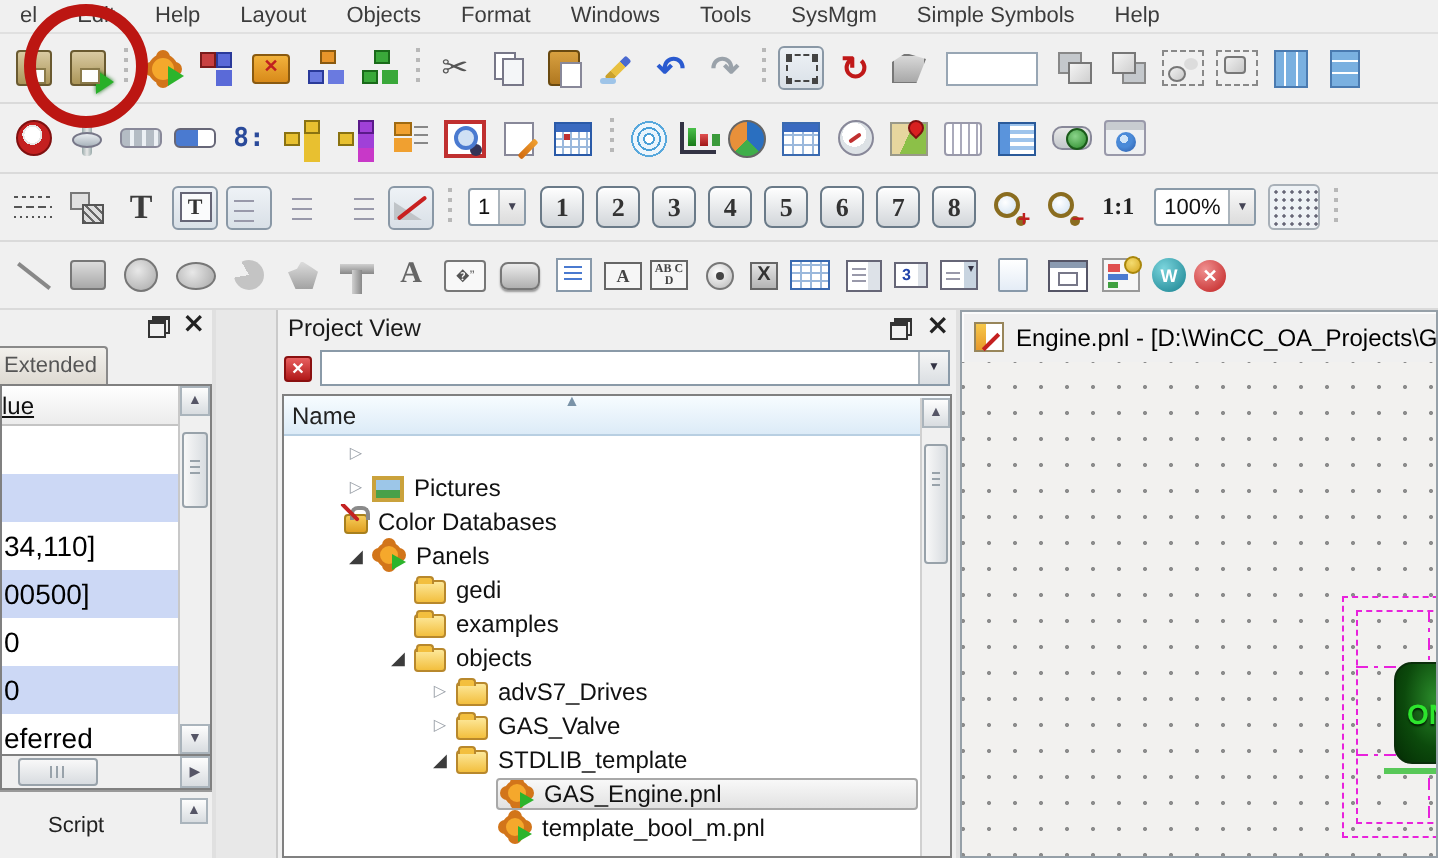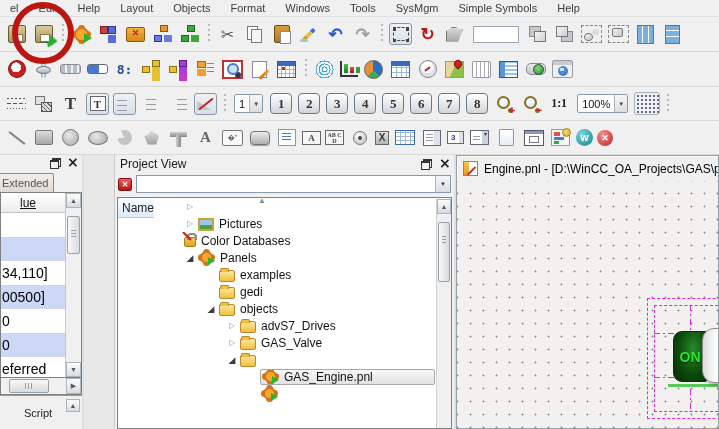--- a/index.html
+++ b/index.html
@@ -172,27 +172,27 @@
 
 .workspace { display:flex; height:274px; background:#e8e8e8; }
 
 
 .wbtn { width:11px; height:11px; position:relative; display:inline-block; }
 .wbtn.restore::before { content:""; position:absolute; right:0; top:0; width:7px; height:6px; border:1px solid #333; border-top-width:2px; }
 .wbtn.restore::after { content:""; position:absolute; left:0; bottom:0; width:7px; height:6px; border:1px solid #333; border-top-width:2px; background:#f0f0f0; }
 .wbtn.close::before { content:"×"; position:absolute; left:1px; top:-4px; font:bold 14px "DejaVu Sans",sans-serif; color:#222; }
 
 
-.leftpanel { width:82px; flex:0 0 auto; background:#f0f0f0; display:flex; flex-direction:column; }
+.leftpanel { width:106px; flex:0 0 auto; background:#f0f0f0; display:flex; flex-direction:column; }
 .lp-titlebar { height:17px; display:flex; align-items:center; justify-content:flex-end; gap:5px; padding-right:5px; }
 .lp-tabrow { height:20px; display:flex; align-items:flex-end; }
 .lp-tab { width:57px; height:19px; margin-left:-3px; border:1px solid #8a8a8a; border-bottom:none; border-radius:2px 2px 0 0; background:linear-gradient(180deg,#f2f0ec,#dedad2); color:#555; font-size:11px; padding:3px 0 0 4px; white-space:nowrap; overflow:hidden; }
 .lp-table { flex:1; border:1px solid #808080; background:#fff; display:flex; overflow:hidden; }
 .lp-content { flex:1; display:flex; flex-direction:column; overflow:hidden; }
-.lp-header { height:20px; background:linear-gradient(180deg,#ffffff,#ececec); border-bottom:1px solid #c4c4c4; font-size:12px; color:#111; display:flex; align-items:center; padding-left:19px; flex:0 0 auto;text-decoration:underline; }
+.lp-header { height:20px; background:linear-gradient(180deg,#ffffff,#ececec); border-bottom:1px solid #c4c4c4; font-size:12px; color:#111; display:flex; align-items:center; padding-left:0; flex:0 0 auto;text-decoration:underline; }
 .lprow { height:24px; line-height:24px; font-size:14px; color:#000; padding-left:1px; white-space:nowrap; overflow:hidden; }
 .lprow.alt { background:#ccd8f5; }
 .sbv { width:16px; flex:0 0 auto; background:#f0f0f0; border-left:1px solid #c8c8c8; display:flex; flex-direction:column; }
 .sbbtn { height:15px; background:linear-gradient(180deg,#fdfdfd,#d8dce0); border:1px solid #aab4bc; color:#556; font-size:7px; display:flex; align-items:center; justify-content:center; flex:0 0 auto; }
 .sbtrack { flex:1; position:relative; }
 .sbthumb { position:absolute; left:1px; right:1px; top:8px; height:38px; background:linear-gradient(90deg,#f8f8f8,#d8dce0); border:1px solid #98a2aa; border-radius:2px; }
 .sbthumb::after { content:""; position:absolute; left:3px; right:3px; top:16px; height:1px; background:#98a2aa; box-shadow:0 3px 0 #98a2aa,0 -3px 0 #98a2aa; }
 .lp-hscroll { height:17px; border:1px solid #808080; border-top:none; background:#f0f0f0; display:flex; align-items:stretch; }
 .hthumb { width:40px; margin:1px 0 1px 8px; background:linear-gradient(180deg,#f8f8f8,#d8dce0); border:1px solid #98a2aa; border-radius:2px; position:relative; }
 .hthumb::after { content:""; position:absolute; top:3px; bottom:3px; left:18px; width:1px; background:#98a2aa; box-shadow:3px 0 0 #98a2aa,-3px 0 0 #98a2aa; }
@@ -204,21 +204,21 @@
 
 .splitter { width:2px; background:#e0e0e0; flex:0 0 auto; }
 .pv { width:340px; flex:0 0 auto; background:#f0f0f0; display:flex; flex-direction:column; border-left:1px solid #cacaca;margin-left:30px; }
 .pv-titlebar { height:18px; display:flex; align-items:center; gap:6px; padding:0 5px; }
 .pv-title { flex:1; font-size:12px; color:#1a1a1a; }
 .pv-filterrow { height:22px; display:flex; align-items:center; gap:4px; padding:0 3px; }
 .filter-clear { width:14px; height:13px; border-radius:2px; background:linear-gradient(180deg,#e86060,#b01818); border:1px solid #8a1010; color:#fff; font:bold 8px "Liberation Sans",sans-serif; display:flex; align-items:center; justify-content:center; }
 .pv-combo { flex:1; height:18px; background:#fff; border:1px solid #8a9aa8; display:flex; }
 .pv-combo-field { flex:1; }
 .pv-combo-btn { width:15px; background:linear-gradient(180deg,#f6f6f6,#dadee2); border-left:1px solid #aab4bc; font-size:6px; color:#334; display:flex; align-items:center; justify-content:center; }
-.pv-treewrap { flex:1; margin:2px 2px 0 2px; border:1px solid #808080; background:#fff; display:flex; flex-direction:row; position:relative; overflow:hidden; }
+.pv-treewrap { flex:1; margin:2px 2px 0 2px; border:1px solid #808080; background:#fff; display:flex; flex-direction:column; position:relative; overflow:hidden; }
 .pv-header { height:20px; flex:0 0 auto; background:linear-gradient(180deg,#f7fcff,#dcebf7); border-bottom:1px solid #b8cfe2; font-size:12px; color:#222; display:flex; align-items:center; padding-left:4px; position:relative; }
 .pv-sort { position:absolute; left:140px; top:-2px; font-size:8px; color:#7a93a8; }
 .pv-rows { flex:1; margin-right:16px; overflow:hidden; }
 .trow { height:17px; display:flex; align-items:center; font-size:12px; color:#111; white-space:nowrap; }
 .arrow { width:14px; flex:0 0 auto; text-align:center; font-size:8px; color:#9aa0a8; }
 .arrow.open { color:#3c3c3c; font-size:9px; }
 .rowbox { flex:1; display:flex; align-items:center; gap:5px; height:17px; padding-left:1px; overflow:hidden; }
 .rowbox.selected { background:linear-gradient(180deg,#f8f8f8,#e2e2e2); border:1px solid #a8a8a8; border-radius:2px; height:16px; }
 .tico { width:17px; height:15px; position:relative; flex:0 0 auto; }
 .ic-folder { width:16px; height:12px; margin-top:2px; background:linear-gradient(180deg,#fde89a,#f3bf3e); border:1px solid #b8882c; border-radius:2px; position:relative; }
@@ -473,28 +473,28 @@
             <span class="arrow open">◢</span>
             <span class="rowbox">
               <span class="tico ic-gear"></span>
               <span class="tlab">Panels</span>
             </span>
           </div>
           <div class="trow" style="padding-left: 50px;">
             <span class="arrow"></span>
             <span class="rowbox">
               <span class="tico ic-folder"></span>
-              <span class="tlab">examples</span>
+              <span class="tlab">gedi</span>
             </span>
           </div>
           <div class="trow" style="padding-left: 50px;">
             <span class="arrow"></span>
             <span class="rowbox">
               <span class="tico ic-folder"></span>
-              <span class="tlab">gedi</span>
+              <span class="tlab">examples</span>
             </span>
           </div>
           <div class="trow" style="padding-left: 50px;">
             <span class="arrow open">◢</span>
             <span class="rowbox">
               <span class="tico ic-folder"></span>
               <span class="tlab">objects</span>
             </span>
           </div>
           <div class="trow" style="padding-left: 71px;">
@@ -508,33 +508,35 @@
             <span class="arrow closed">▷</span>
             <span class="rowbox">
               <span class="tico ic-folder"></span>
               <span class="tlab">GAS_Valve</span>
             </span>
           </div>
           <div class="trow" style="padding-left: 71px;">
             <span class="arrow open">◢</span>
             <span class="rowbox">
               <span class="tico ic-folder"></span>
+              <span class="tlab">STDLIB_template</span>
             </span>
           </div>
           <div class="trow" style="padding-left: 92px;">
             <span class="arrow"></span>
             <span class="rowbox selected">
               <span class="tico ic-gear"></span>
               <span class="tlab">GAS_Engine.pnl</span>
             </span>
           </div>
           <div class="trow" style="padding-left: 92px;">
             <span class="arrow"></span>
             <span class="rowbox">
               <span class="tico ic-gear"></span>
+              <span class="tlab">template_bool_m.pnl</span>
             </span>
           </div>
         </div>
       <div class="pv-vscroll">
         <div class="sbbtn">▲</div>
         <div class="sbtrack">
             <div class="sbthumb" style="height:60px"></div>
           </div>
       </div>
     </div>

